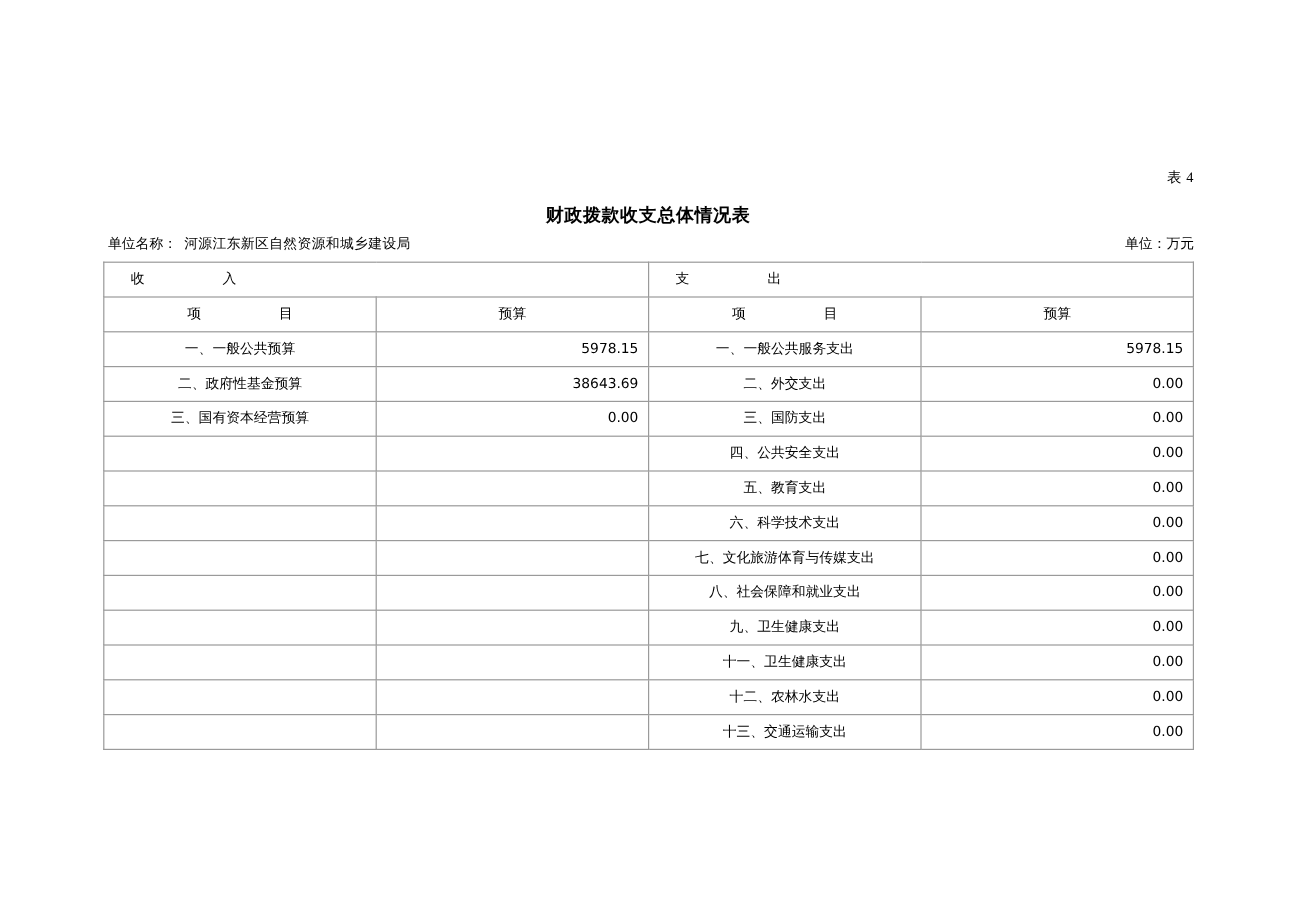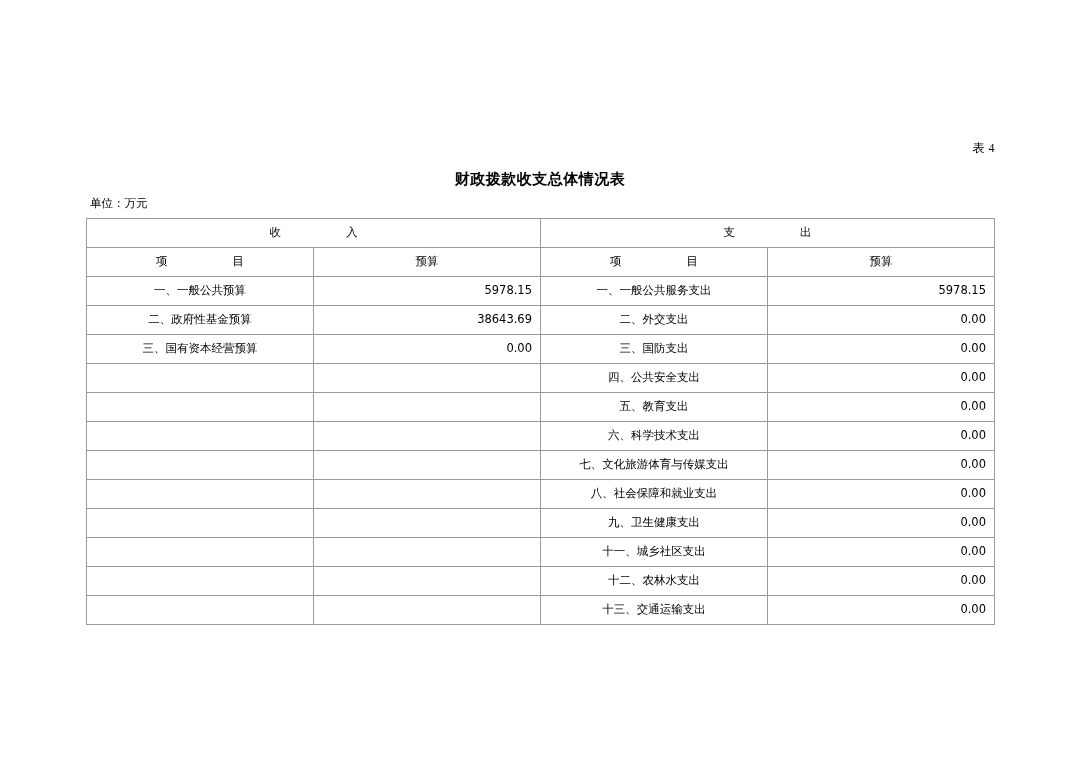--- a/index.html
+++ b/index.html
@@ -72,21 +72,20 @@
     height: 28px;
     font-size: 11.5px;
     font-family: "DejaVu Sans", sans-serif;
     padding: 0 8px;
     vertical-align: middle;
     line-height: 1.2;
   }
   .col-item { width: 227px; }
   .col-amt  { width: 227px; }
   .hdr-group {
-    text-align: center;
     letter-spacing: 14px;
     text-indent: 14px;
     height: 30px;
   }
   .hdr-sub {
     text-align: center;
     height: 29px;
   }
   .hdr-sub.item {
     letter-spacing: 14px;
@@ -108,20 +107,24 @@
 </head>
 <body>
 
 <div class="page">
 
   <div class="sheet-label">表 4</div>
 
   <div class="doc-title">财政拨款收支总体情况表</div>
 
   <div class="meta-row">
+    <div class="meta-left">
+      <span class="label">单位名称：</span>
+      <span class="value">河源江东新区自然资源和城乡建设局</span>
+    </div>
     <div class="meta-right">单位：万元</div>
   </div>
 
   <table class="main">
     <colgroup>
       <col class="col-item">
         <col class="col-amt">
         <col class="col-item">
         <col class="col-amt">
     </colgroup>
@@ -187,21 +190,21 @@
       </tr>
       <tr>
         <td class="cell-item empty"></td>
         <td class="cell-amt empty"></td>
         <td class="cell-item">九、卫生健康支出</td>
         <td class="cell-amt">0.00</td>
       </tr>
       <tr>
         <td class="cell-item empty"></td>
         <td class="cell-amt empty"></td>
-        <td class="cell-item">十一、城乡社区支出</td>
+        <td class="cell-item">十一、卫生健康支出</td>
         <td class="cell-amt">0.00</td>
       </tr>
       <tr>
         <td class="cell-item empty"></td>
         <td class="cell-amt empty"></td>
         <td class="cell-item">十二、农林水支出</td>
         <td class="cell-amt">0.00</td>
       </tr>
       <tr>
         <td class="cell-item empty"></td>

